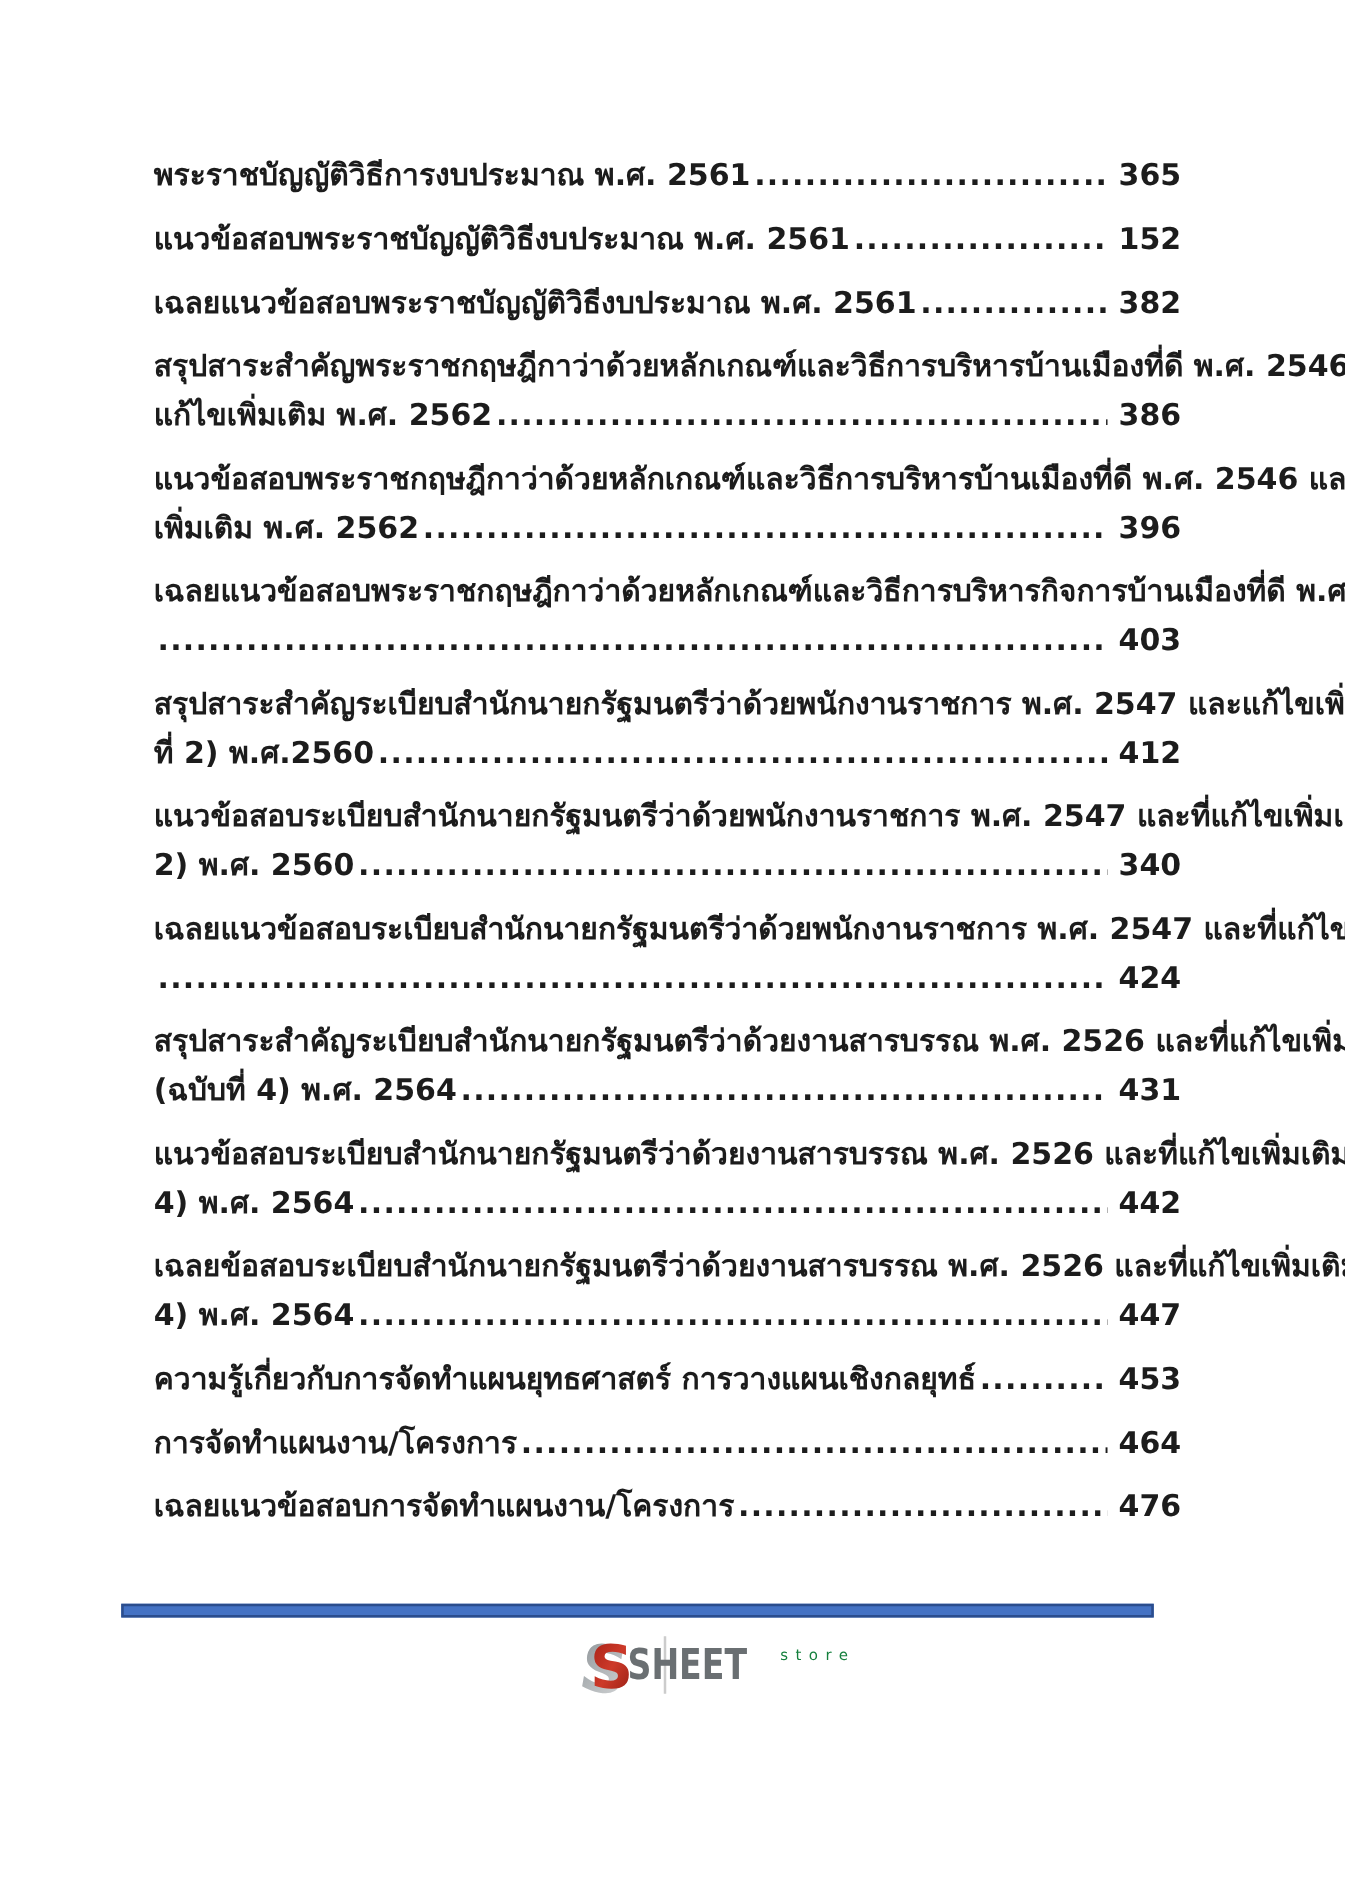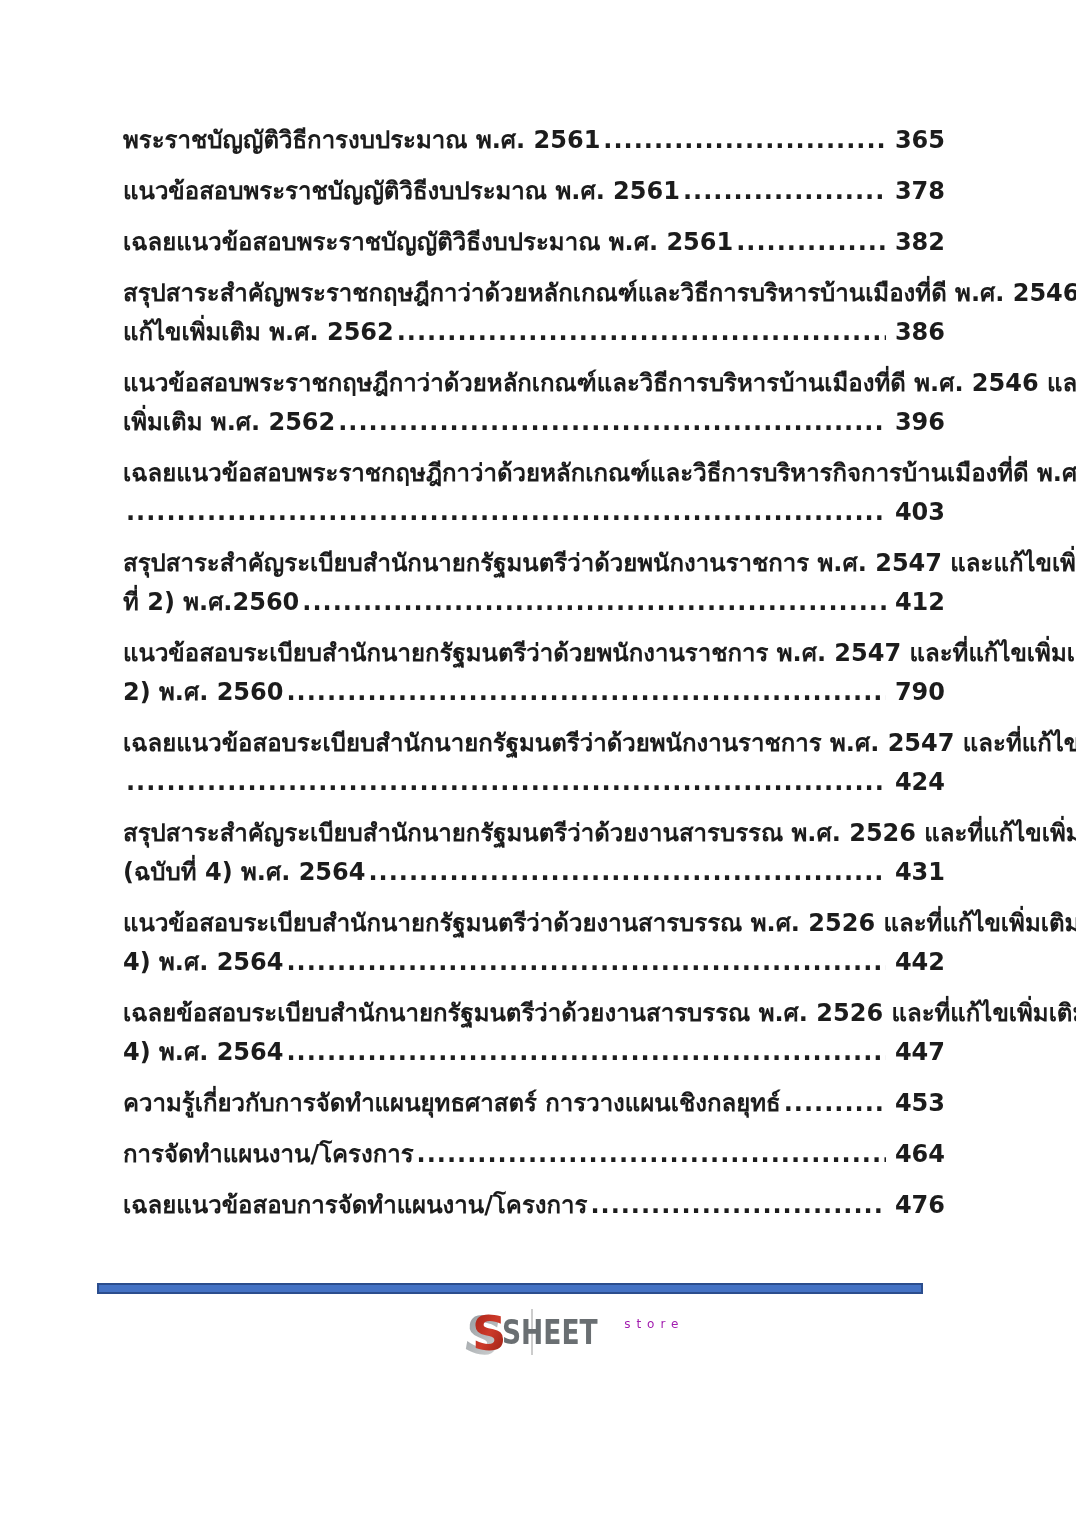--- a/index.html
+++ b/index.html
@@ -84,21 +84,21 @@
     font-weight: 700;
     color: #6a6f72;
     letter-spacing: 0px;
     transform: scaleX(0.78);
     transform-origin: left center;
     line-height: 34px;
   }
   .brand-sub {
     font-size: 12px;
     font-weight: 400;
-    color: #a21caf;
+    color: #15803d;
     letter-spacing: 6px;
     margin-top: 3px;
     line-height: 13px;
   }
 </style>
 </head>
 <body>
 
 <div class="page">
 
@@ -107,21 +107,21 @@
         <div class="toc-lastline">
           <span class="toc-text">พระราชบัญญัติวิธีการงบประมาณ พ.ศ. 2561</span>
           <span class="toc-dots"></span>
           <span class="toc-page">365</span>
         </div>
       </div>
       <div class="toc-entry">
         <div class="toc-lastline">
           <span class="toc-text">แนวข้อสอบพระราชบัญญัติวิธีงบประมาณ พ.ศ. 2561</span>
           <span class="toc-dots"></span>
-          <span class="toc-page">378</span>
+          <span class="toc-page">152</span>
         </div>
       </div>
       <div class="toc-entry">
         <div class="toc-lastline">
           <span class="toc-text">เฉลยแนวข้อสอบพระราชบัญญัติวิธีงบประมาณ พ.ศ. 2561</span>
           <span class="toc-dots"></span>
           <span class="toc-page">382</span>
         </div>
       </div>
       <div class="toc-entry">
@@ -153,21 +153,21 @@
           <span class="toc-text">ที่ 2) พ.ศ.2560</span>
           <span class="toc-dots"></span>
           <span class="toc-page">412</span>
         </div>
       </div>
       <div class="toc-entry">
         <div class="toc-line">แนวข้อสอบระเบียบสำนักนายกรัฐมนตรีว่าด้วยพนักงานราชการ พ.ศ. 2547 และที่แก้ไขเพิ่มเติม (ฉบับที่</div>
         <div class="toc-lastline">
           <span class="toc-text">2) พ.ศ. 2560</span>
           <span class="toc-dots"></span>
-          <span class="toc-page">790</span>
+          <span class="toc-page">340</span>
         </div>
       </div>
       <div class="toc-entry">
         <div class="toc-line">เฉลยแนวข้อสอบระเบียบสำนักนายกรัฐมนตรีว่าด้วยพนักงานราชการ พ.ศ. 2547 และที่แก้ไขเพิ่มเติม</div>
         <div class="toc-lastline">
           <span class="toc-dots"></span>
           <span class="toc-page">424</span>
         </div>
       </div>
       <div class="toc-entry">

